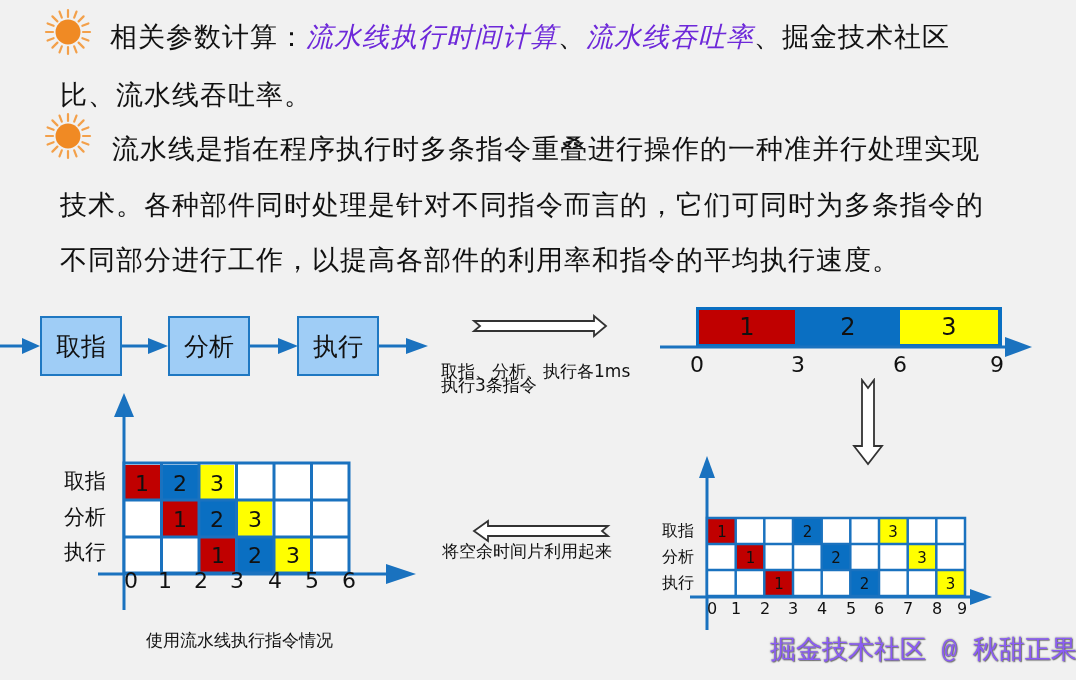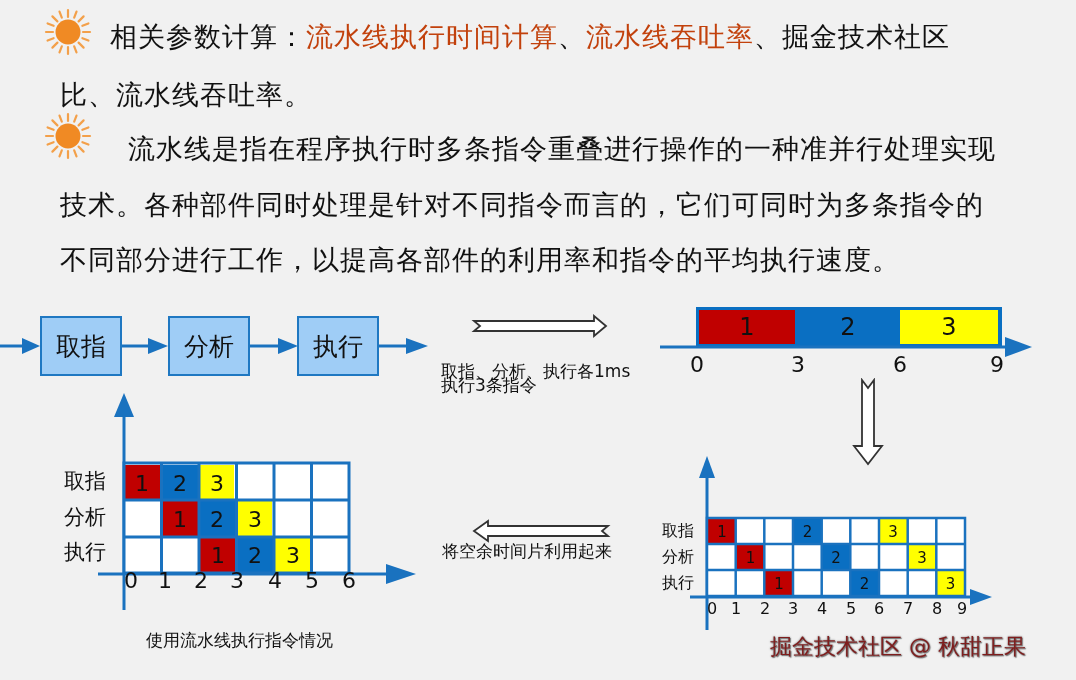--- a/index.html
+++ b/index.html
@@ -4,40 +4,40 @@
 <style>
   html, body { margin: 0; padding: 0; }
   body {
     width: 1076px; height: 680px; overflow: hidden;
     background: #f1f1f1; position: relative;
     font-family: "DejaVu Sans", "Liberation Sans", sans-serif;
     color: #111;
   }
   .abs { position: absolute; }
   .para { font-size: 27px; line-height: 34px; letter-spacing: 1px; white-space: nowrap; }
-  .red { color: #c2410c; }
+  .red { color: #6d28d9; font-style: italic; }
   .sun { width: 48px; height: 48px; }
   .stage-box {
     position: absolute; width: 78px; height: 56px;
     background: #9fcdf6; border: 2px solid #1f78c2;
     display: flex; align-items: center; justify-content: center;
     font-size: 25px; color: #111;
   }
   .small { font-size: 17px; line-height: 22px; white-space: nowrap; }
   .tick { position: absolute; font-size: 22px; }
   .tick-s { position: absolute; font-size: 16px; }
   .rowlab { position: absolute; font-size: 21px; }
   .rowlab-s { position: absolute; font-size: 16px; }
   .cell {
     position: absolute; box-sizing: border-box;
     display: flex; align-items: center; justify-content: center;
     font-size: 22px; color: #111;
   }
   .cell-s { font-size: 15px; }
-  .watermark { font-size: 22px; color: #7f1d1d; text-shadow: 0 0 2px #666, 1px 1px 1px #777; white-space: nowrap; }
+  .watermark { font-size: 26px; color: #8b5cf6; text-shadow: 0 0 2px #666, 1px 1px 1px #777; white-space: nowrap; font-family: Liberation Mono, monospace; }
 </style>
 </head>
 <body>
 
 <svg width="0" height="0" style="position:absolute">
   <defs>
     <g id="sun-shape">
       <g stroke="#f3a04a" stroke-width="2.2" stroke-linecap="round">
         <line x1="24" y1="2" x2="24" y2="9"></line>
           <line x1="24" y1="39" x2="24" y2="46"></line>
@@ -65,21 +65,21 @@
     <use href="#sun-shape"></use>
   </svg>
 <div class="abs para" style="left:110px;top:20px;">
   <span>相关参数计算：</span><span class="red">流水线执行时间计算</span><span>、</span><span class="red">流水线吞吐率</span><span>、掘金技术社区</span>
 </div>
 <div class="abs para" style="left:60px;top:78px;">比、流水线吞吐率。</div>
 
 <svg class="abs sun" style="left:44px;top:112px;" viewBox="0 0 48 48">
     <use href="#sun-shape"></use>
   </svg>
-<div class="abs para" style="left:128px;top:132px;">流水线是指在程序执行时多条指令重叠进行操作的一种准并行处理实现</div>
+<div class="abs para" style="left:112px;top:132px;">流水线是指在程序执行时多条指令重叠进行操作的一种准并行处理实现</div>
 <div class="abs para" style="left:60px;top:188px;">技术。各种部件同时处理是针对不同指令而言的，它们可同时为多条指令的</div>
 <div class="abs para" style="left:60px;top:243px;">不同部分进行工作，以提高各部件的利用率和指令的平均执行速度。</div>
 
 <svg class="abs" style="left:0;top:300px;" width="440" height="90">
   <g stroke="#1a72bf" stroke-width="3" fill="#1a72bf">
     <line x1="0" y1="46" x2="24" y2="46"></line>
       <polygon points="22,38 40,46 22,54" stroke="none"></polygon>
     <line x1="120" y1="46" x2="152" y2="46"></line>
       <polygon points="148,38 168,46 148,54" stroke="none"></polygon>
     <line x1="250" y1="46" x2="280" y2="46"></line>

